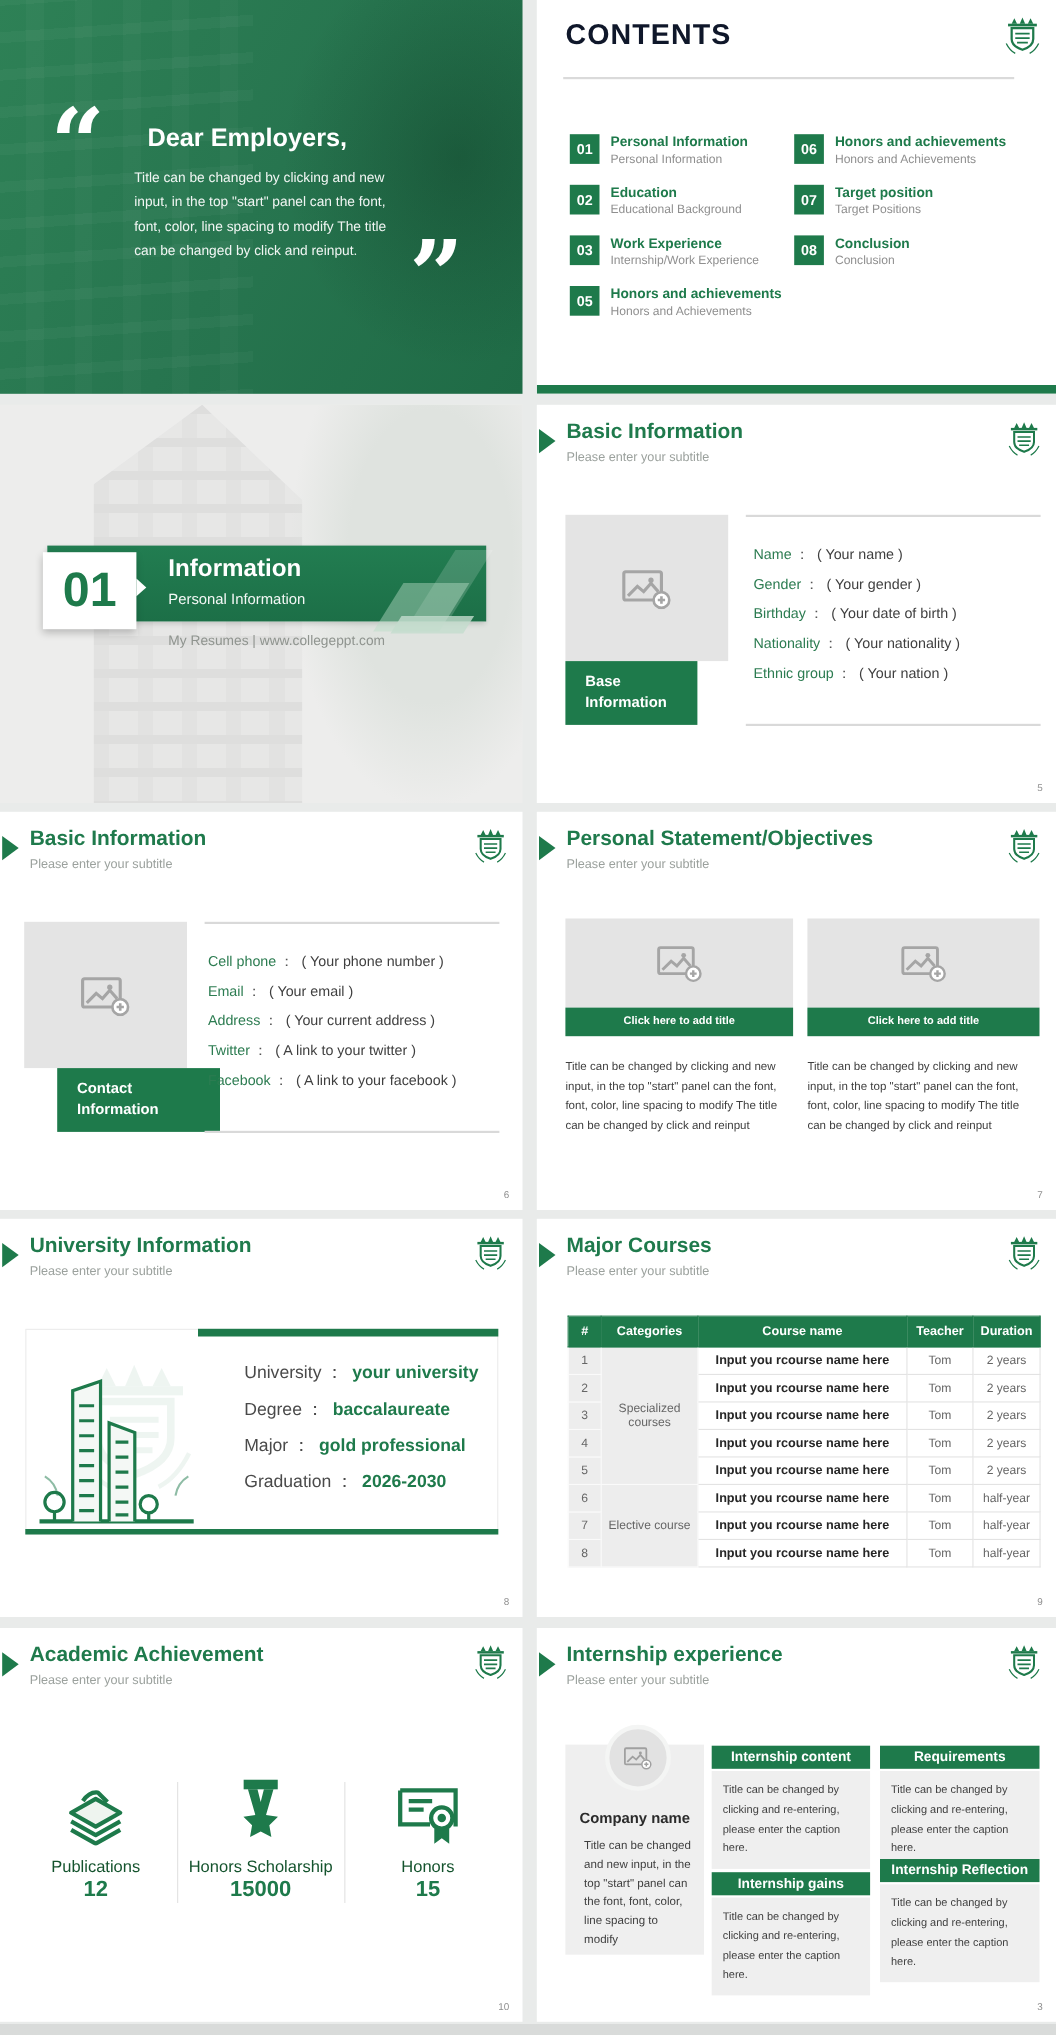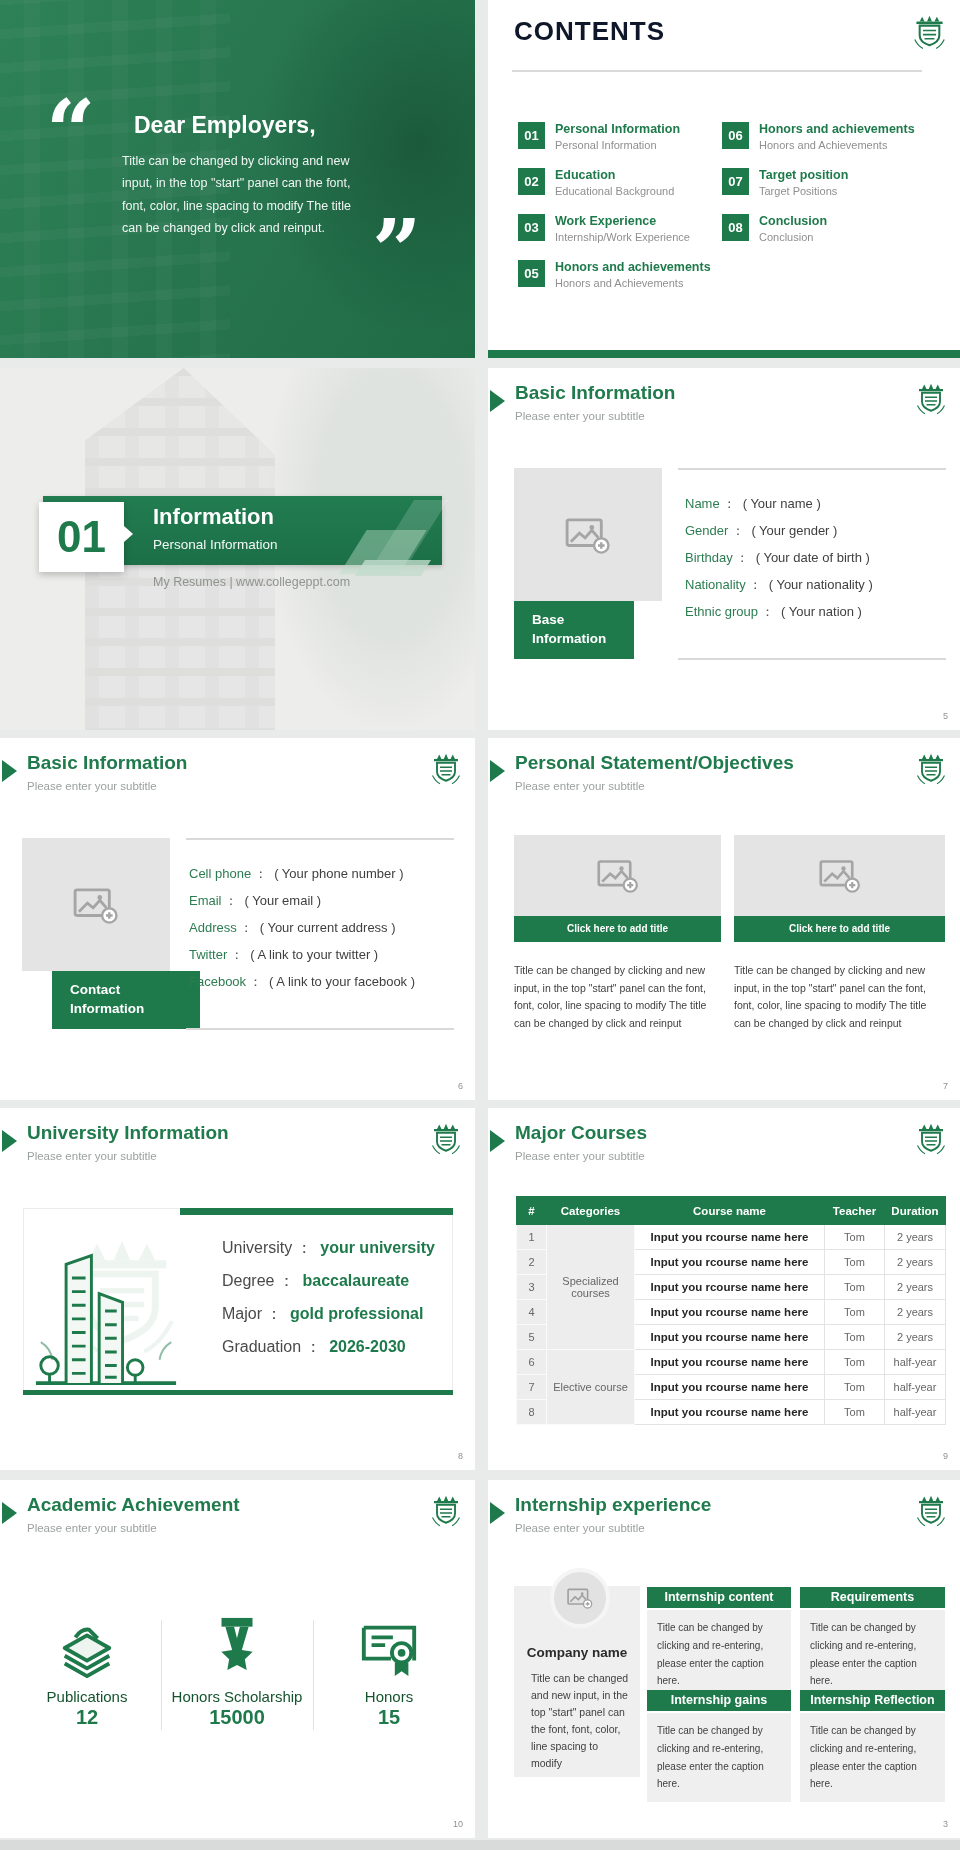--- a/index.html
+++ b/index.html
@@ -470,21 +470,21 @@
     <div class="in-cname">Company name</div>
     <div class="in-cbody">Title can be changed and new input, in the top "start" panel can the font, font, color, line spacing to modify</div>
     <div class="in-block" style="left:159px;top:107px;width:144px;">
       <div class="ic-head">Internship content</div>
       <div class="ic-body">Title can be changed by clicking and re-entering, please enter the caption here.</div>
     </div>
     <div class="in-block" style="left:312px;top:107px;width:145px;">
       <div class="ic-head">Requirements</div>
       <div class="ic-body">Title can be changed by clicking and re-entering, please enter the caption here.</div>
     </div>
-    <div class="in-block" style="left:159px;top:210px;width:144px;">
+    <div class="in-block" style="left:159px;top:222px;width:144px;">
       <div class="ic-head">Internship gains</div>
       <div class="ic-body">Title can be changed by clicking and re-entering, please enter the caption here.</div>
     </div>
     <div class="in-block" style="left:312px;top:210px;width:145px;">
       <div class="ic-head">Internship Reflection</div>
       <div class="ic-body">Title can be changed by clicking and re-entering, please enter the caption here.</div>
     </div>
     <div class="pg">3</div>
   </section>
 

